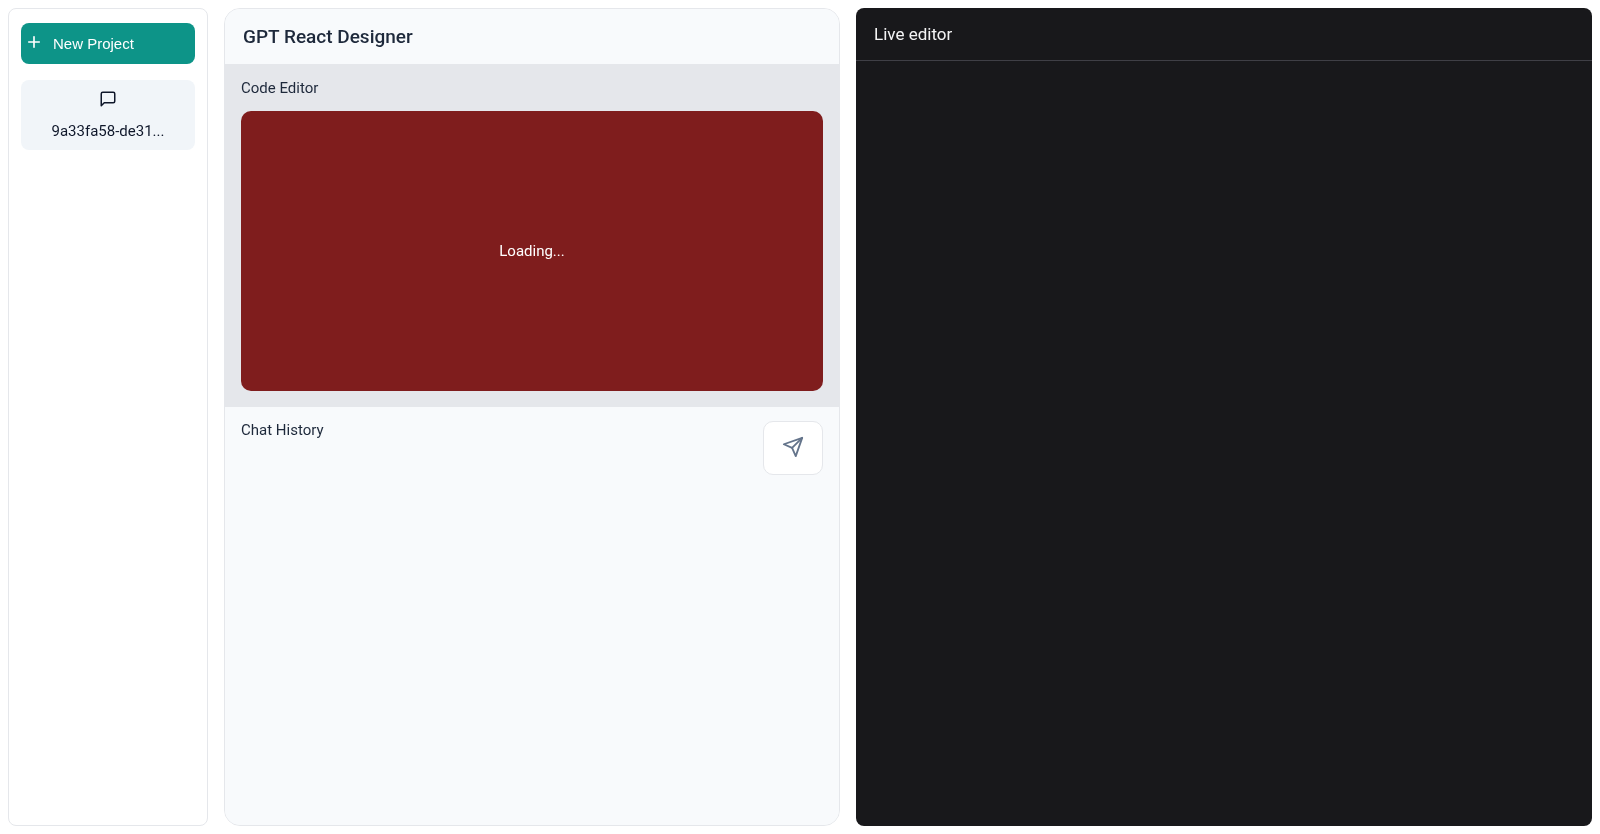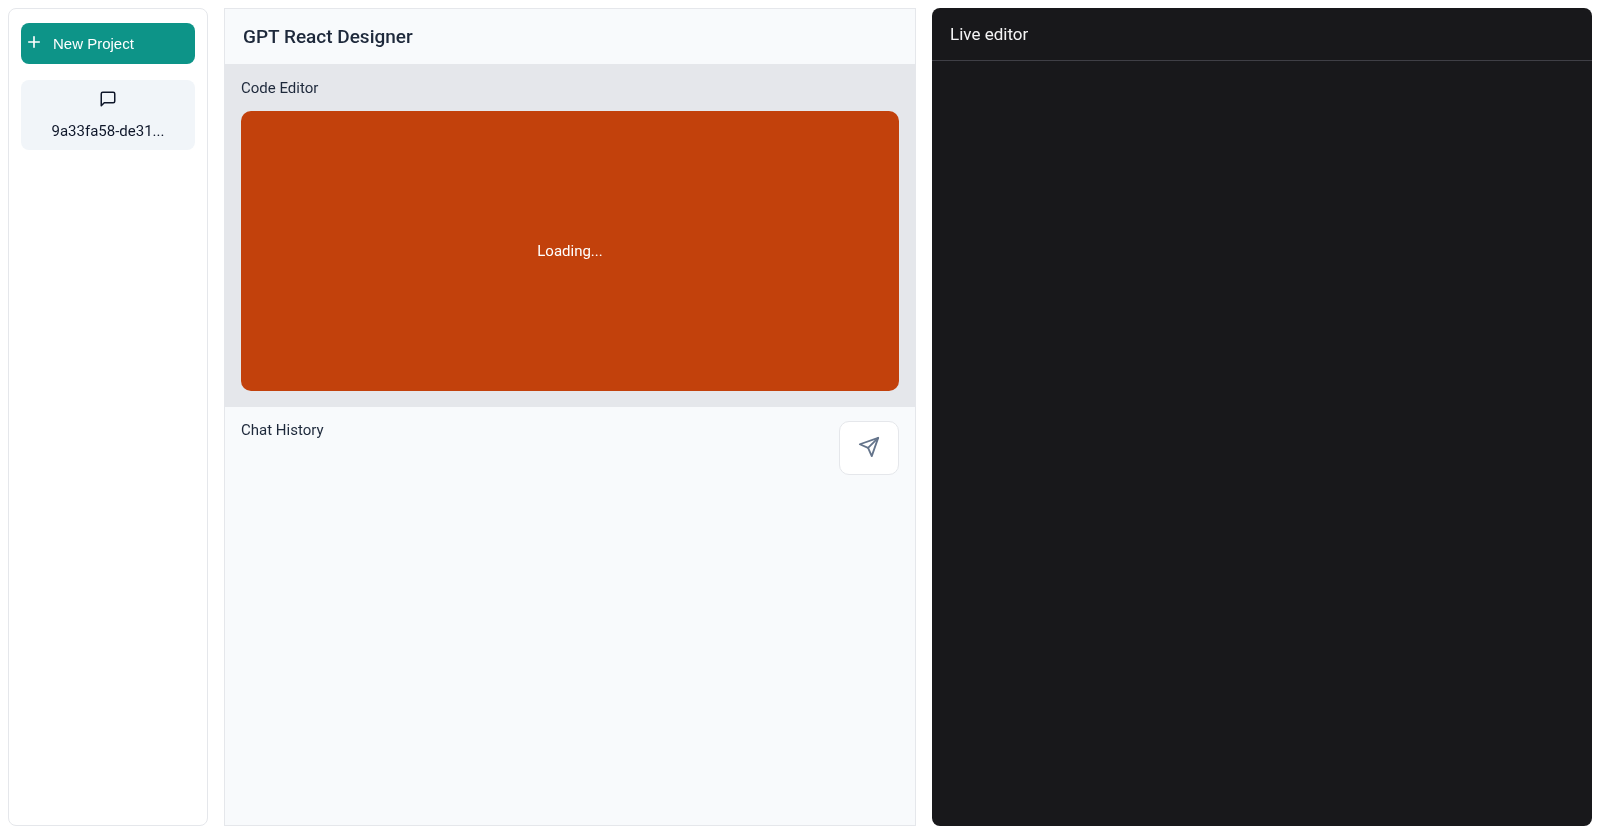--- a/index.html
+++ b/index.html
@@ -79,21 +79,21 @@
     .project-label {
       overflow: hidden;
       text-overflow: ellipsis;
     }
     
     .main {
       flex: 1 1 0;
       display: flex;
       flex-direction: column;
       border: 1px solid #e5e7eb;
-      border-radius: 0;
+      border-radius: 16px;
       background: #f8fafc;
       overflow: hidden;
       min-width: 0;
     }
     .main-header {
       padding: 16px 18px;
       border-bottom: 1px solid #e5e7eb;
       background: #f8fafc;
     }
     .main-header h1 {
@@ -108,21 +108,21 @@
       flex-direction: column;
       gap: 14px;
       justify-content: space-between;
     }
     .section-label {
       font-size: 15px;
       color: #1e293b;
       font-weight: 400;
     }
     .code-editor {
-      background: #c2410c;
+      background: #7f1d1d;
       color: #ffffff;
       border-radius: 10px;
       height: 280px;
       display: flex;
       align-items: center;
       justify-content: center;
       font-size: 15px;
     }
     .chat-section {
       flex: 1 1 0;
@@ -164,21 +164,21 @@
       color: #64748b;
       display: flex;
       align-items: center;
     }
     .send-btn svg {
       width: 22px;
       height: 22px;
     }
     
     .live-panel {
-      width: 660px;
+      width: 736px;
       flex-shrink: 0;
       background: #18181b;
       border-radius: 8px;
       display: flex;
       flex-direction: column;
       overflow: hidden;
     }
     .live-header {
       padding: 16px 18px;
       border-bottom: 1px solid #3f3f46;

